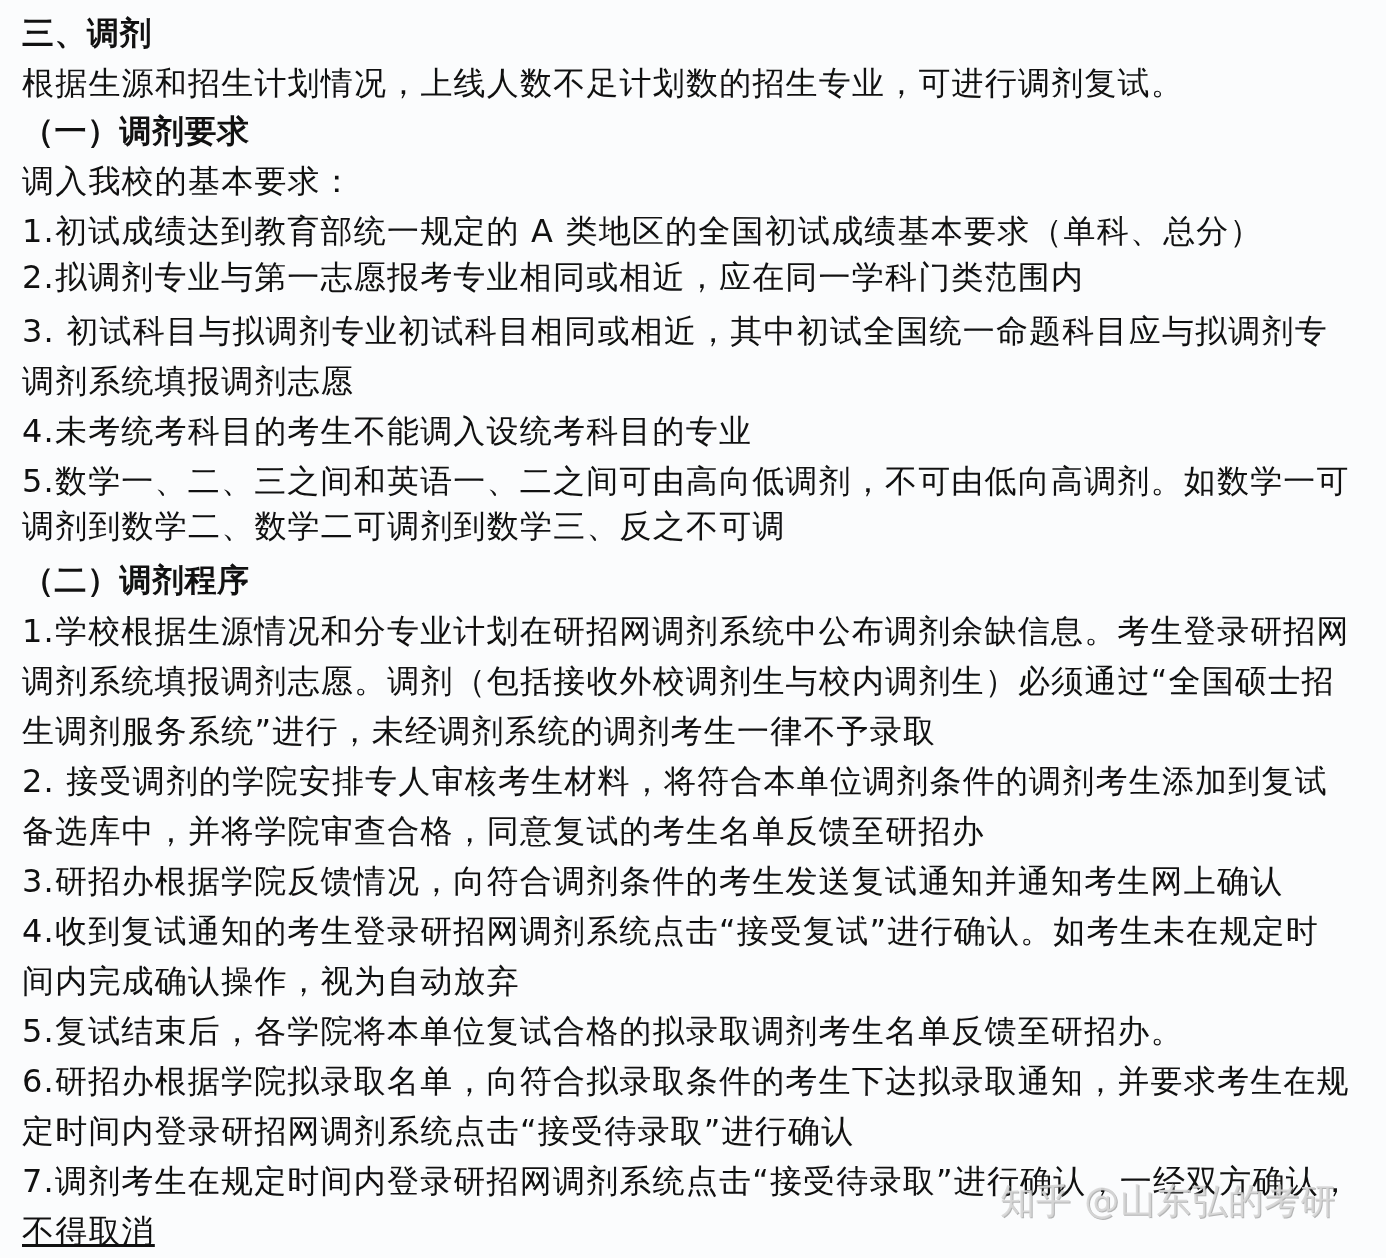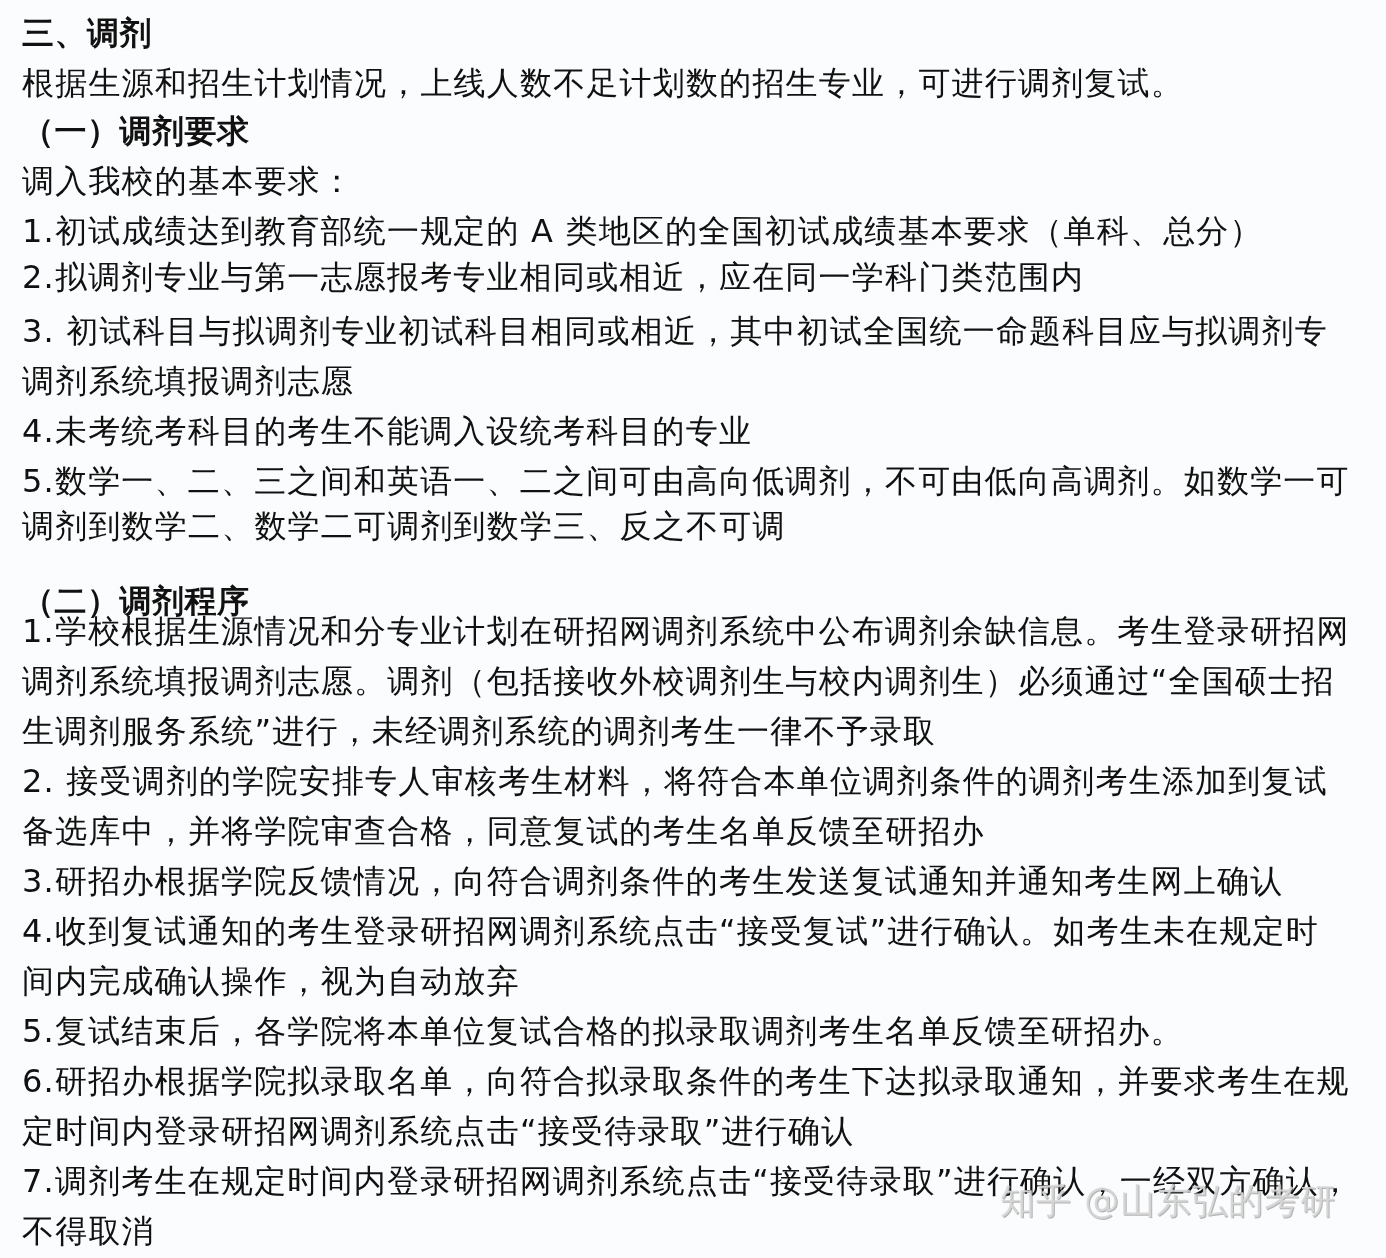--- a/index.html
+++ b/index.html
@@ -58,30 +58,30 @@
   <div class="line" style="top:156px;">调入我校的基本要求：</div>
 
   <div class="line" style="top:206px;">1.初试成绩达到教育部统一规定的 A 类地区的全国初试成绩基本要求（单科、总分）</div>
   <div class="line" style="top:252px;">2.拟调剂专业与第一志愿报考专业相同或相近，应在同一学科门类范围内</div>
   <div class="line" style="top:306px;">3. 初试科目与拟调剂专业初试科目相同或相近，其中初试全国统一命题科目应与拟调剂专</div>
   <div class="line" style="top:356px;">调剂系统填报调剂志愿</div>
   <div class="line" style="top:406px;">4.未考统考科目的考生不能调入设统考科目的专业</div>
   <div class="line" style="top:456px;">5.数学一、二、三之间和英语一、二之间可由高向低调剂，不可由低向高调剂。如数学一可</div>
   <div class="line" style="top:501px;">调剂到数学二、数学二可调剂到数学三、反之不可调</div>
 
-  <div class="line bold" style="top:576px; left:22px;">（二）调剂程序</div>
+  <div class="line bold" style="top:555px; left:22px;">（二）调剂程序</div>
 
   <div class="line" style="top:606px;">1.学校根据生源情况和分专业计划在研招网调剂系统中公布调剂余缺信息。考生登录研招网</div>
   <div class="line" style="top:656px;">调剂系统填报调剂志愿。调剂（包括接收外校调剂生与校内调剂生）必须通过“全国硕士招</div>
   <div class="line" style="top:706px;">生调剂服务系统”进行，未经调剂系统的调剂考生一律不予录取</div>
   <div class="line" style="top:756px;">2. 接受调剂的学院安排专人审核考生材料，将符合本单位调剂条件的调剂考生添加到复试</div>
   <div class="line" style="top:806px;">备选库中，并将学院审查合格，同意复试的考生名单反馈至研招办</div>
   <div class="line" style="top:856px;text-align:right;">3.研招办根据学院反馈情况，向符合调剂条件的考生发送复试通知并通知考生网上确认</div>
   <div class="line" style="top:906px;">4.收到复试通知的考生登录研招网调剂系统点击“接受复试”进行确认。如考生未在规定时</div>
   <div class="line" style="top:956px;text-align:center;">间内完成确认操作，视为自动放弃</div>
   <div class="line" style="top:1006px;">5.复试结束后，各学院将本单位复试合格的拟录取调剂考生名单反馈至研招办。</div>
   <div class="line" style="top:1056px;">6.研招办根据学院拟录取名单，向符合拟录取条件的考生下达拟录取通知，并要求考生在规</div>
   <div class="line" style="top:1106px;">定时间内登录研招网调剂系统点击“接受待录取”进行确认</div>
   <div class="line" style="top:1156px;">7.调剂考生在规定时间内登录研招网调剂系统点击“接受待录取”进行确认，一经双方确认，</div>
-  <div class="line" style="top:1206px;">不得取消</div>
+  <div class="line" style="top:1206px;text-decoration:underline;">不得取消</div>
 
   <div class="watermark">知乎 @山东弘的考研</div>
 </div>
 
 </body></html>

